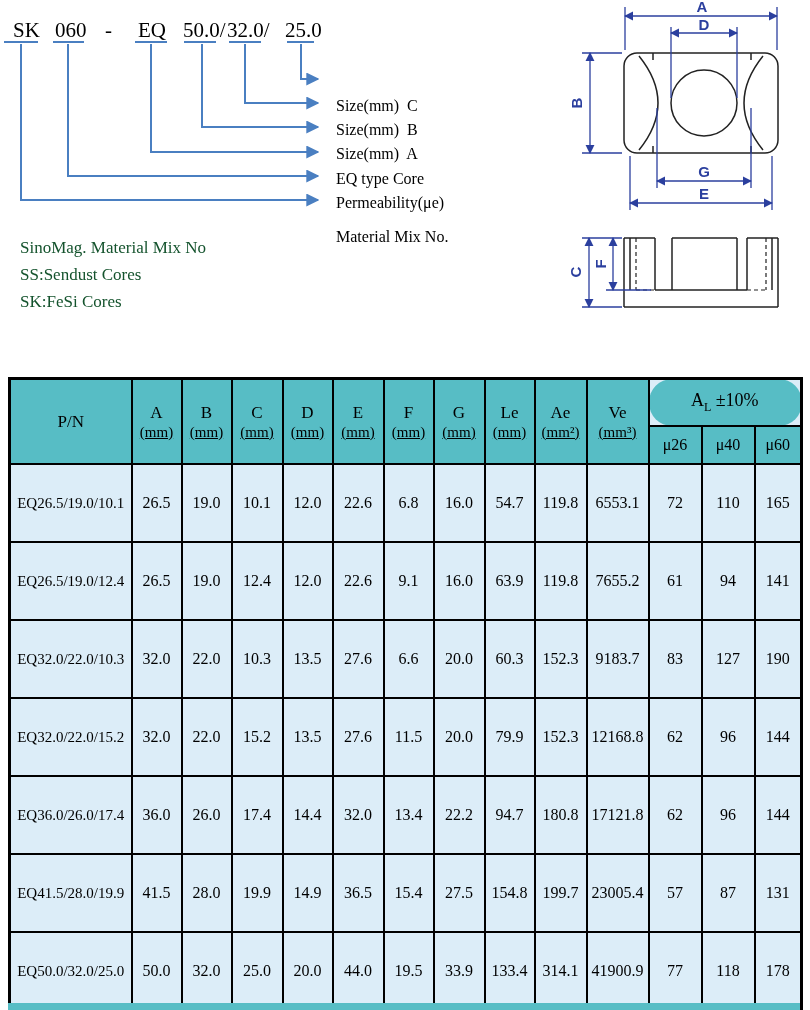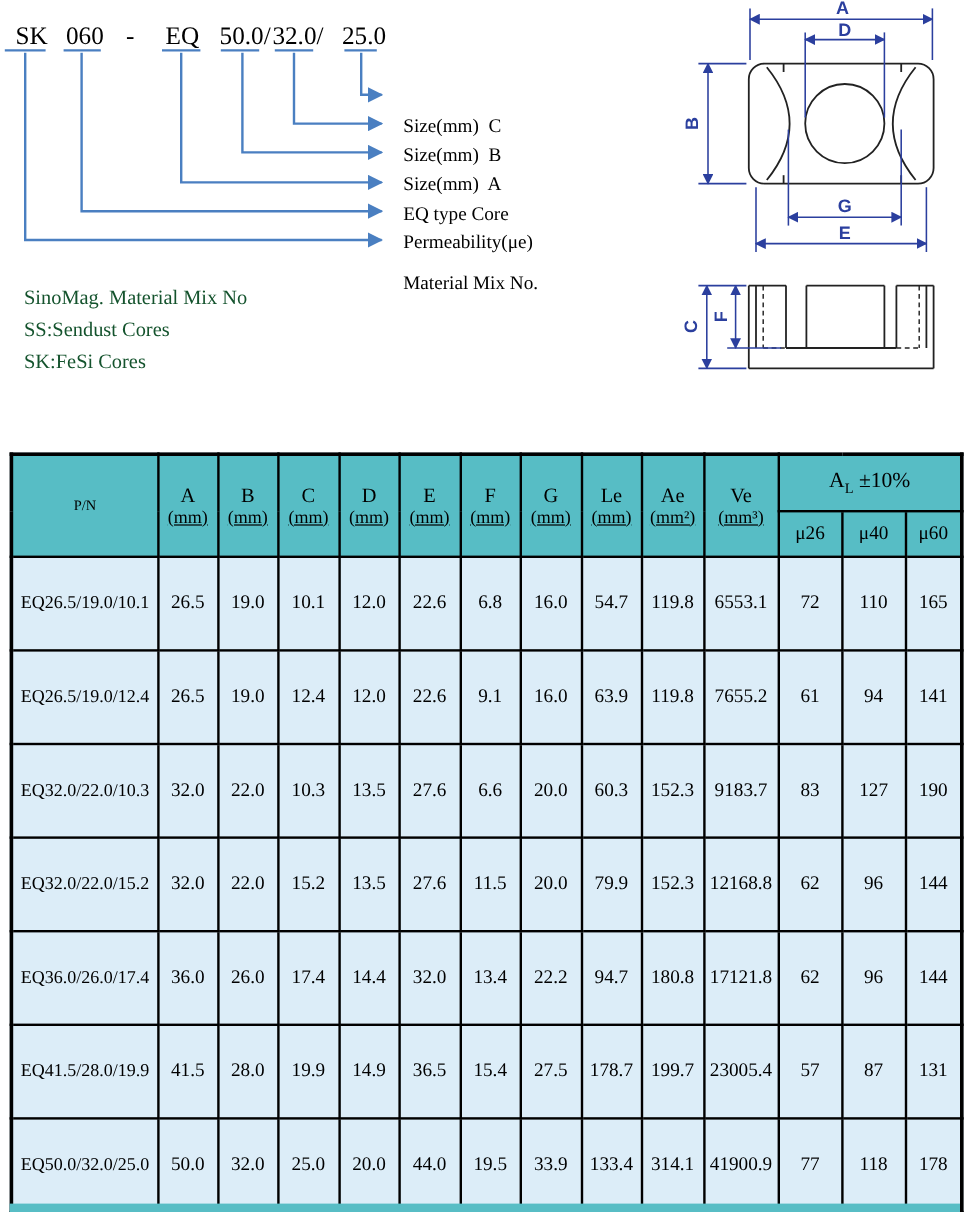--- a/index.html
+++ b/index.html
@@ -18,24 +18,24 @@
   
   .drawing-svg{position:absolute;left:555px;top:0;}
 
   
   .tbl-title{position:absolute;left:8px;top:350px;font-size:19px;color:#000;}
   table.phys{position:absolute;left:8px;top:377px;width:792px;border-collapse:collapse;
              table-layout:fixed;border:3px solid #000;background:#dcedf8;}
   table.phys th,table.phys td{border:2px solid #000;text-align:center;padding:0;
              vertical-align:middle;font-family:"Liberation Serif",serif;}
   table.phys thead th{background:#57bdc5;font-weight:normal;}
-  .pn-h{font-size:12px;}
+  .pn-h{font-size:17px;}
   .dim-h .dl{font-size:17px;line-height:20px;}
   .dim-h .du{font-size:15px;line-height:18px;text-decoration:underline;}
-  .al-h{font-size:18px;height:45px;}
+  .al-h{font-size:18px;height:45px;border-radius:23px;}
   .al-h sub{font-size:12px;}
   .mu-h{font-size:16px;height:36px;}
   tbody td{height:76px;font-size:16px;}
   td.pn-cell{text-align:left;padding-left:5px;font-size:15px;}
   .teal-strip{position:absolute;left:8px;top:1003px;width:792px;height:7px;background:#57bdc5;}
 </style>
 </head>
 <body>
 
 <div class="page">
@@ -315,21 +315,21 @@
         </tr>
         <tr>
           <td class="pn-cell">EQ41.5/28.0/19.9</td>
           <td class="val-cell">41.5</td>
           <td class="val-cell">28.0</td>
           <td class="val-cell">19.9</td>
           <td class="val-cell">14.9</td>
           <td class="val-cell">36.5</td>
           <td class="val-cell">15.4</td>
           <td class="val-cell">27.5</td>
-          <td class="val-cell">178.7</td>
+          <td class="val-cell">154.8</td>
           <td class="val-cell">199.7</td>
           <td class="val-cell">23005.4</td>
           <td class="val-cell">57</td>
           <td class="val-cell">87</td>
           <td class="val-cell">131</td>
         </tr>
         <tr>
           <td class="pn-cell">EQ50.0/32.0/25.0</td>
           <td class="val-cell">50.0</td>
           <td class="val-cell">32.0</td>

